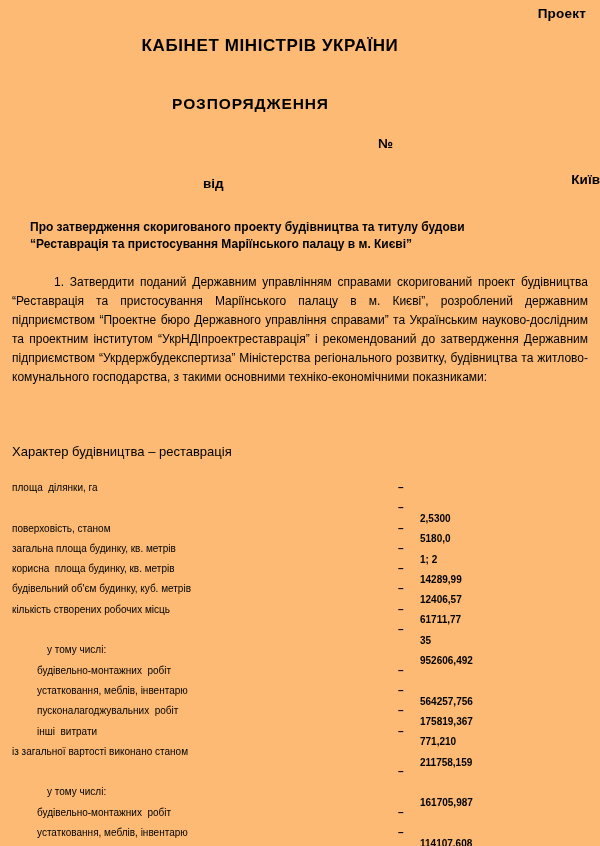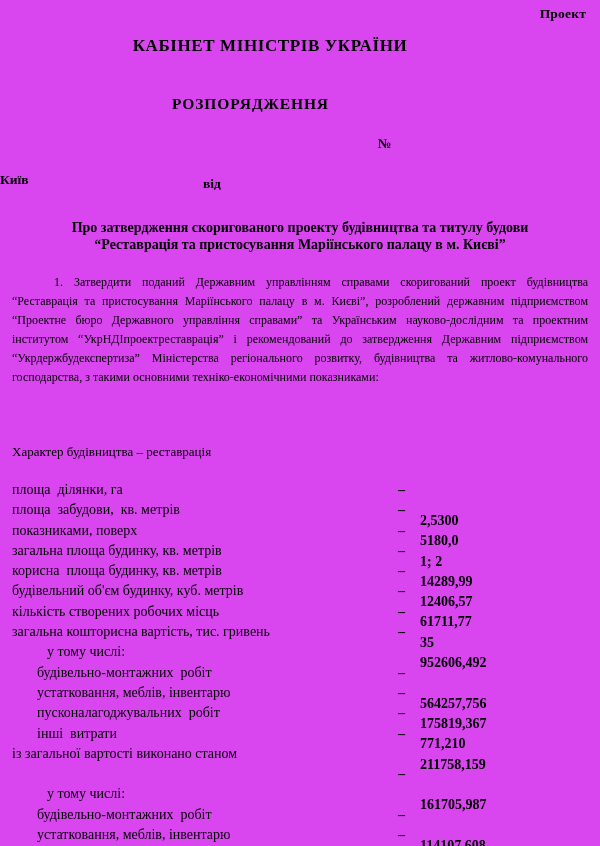--- a/index.html
+++ b/index.html
@@ -5,23 +5,23 @@
 <style>
   html, body {
     margin: 0;
     padding: 0;
     background: #ffffff;
   }
   .page {
     position: relative;
     width: 600px;
     height: 846px;
-    background: #d946ef;
+    background: #fdba74;
     color: #000000;
-    font-family: Liberation Serif, serif;
+    font-family: Liberation Sans, sans-serif;
     overflow: hidden;
     box-sizing: border-box;
   }
 
   
   .stamp-proekt {
     position: absolute;
     top: 6px;
     right: 14px;
     font-weight: bold;
@@ -63,34 +63,33 @@
   }
   .datenum-row .lbl-no {
     position: absolute;
     left: 378px;
   }
   .city {
     position: absolute;
     top: 172px;
     left: 0;
     width: 600px;
-    text-align: left;
+    text-align: right;
     font-weight: bold;
     font-size: 13.5px;
   }
 
   
   .subject {
     position: absolute;
     top: 219px;
     left: 30px;
     width: 540px;
-    text-align: center;
-    font-weight: bold;
-    font-size: 14px;
+    font-weight: bold;
+    font-size: 12px;
     line-height: 17px;
   }
   .subject .l2 { display: block; }
 
   
   .body-par {
     position: absolute;
     top: 273px;
     left: 12px;
     width: 576px;
@@ -109,21 +108,21 @@
     font-size: 13px;
     font-weight: normal;
   }
 
   
   .indicators {
     position: absolute;
     top: 482px;
     left: 12px;
     width: 576px;
-    font-size: 14px;
+    font-size: 10px;
   }
   .ind-row {
     position: relative;
     height: 20.3px;
     white-space: nowrap;
   }
   .ind-label {
     position: absolute;
     left: 0;
     top: 0;
@@ -173,26 +172,25 @@
 
   <div class="char-line">Характер будівництва – реставрація</div>
 
   <div class="indicators">
       <div class="ind-row">
         <span class="ind-label">площа  ділянки, га</span>
         <span class="ind-dash">–</span>
         <span class="ind-value">2,5300</span>
       </div>
       <div class="ind-row">
-        <span class="ind-label">площа  забудови,  кв. метрів</span>
         <span class="ind-dash">–</span>
         <span class="ind-value">5180,0</span>
       </div>
       <div class="ind-row">
-        <span class="ind-label">показниками, поверх</span>
+        <span class="ind-label">поверховість, станом</span>
         <span class="ind-dash">–</span>
         <span class="ind-value">1; 2</span>
       </div>
       <div class="ind-row">
         <span class="ind-label">загальна площа будинку, кв. метрів</span>
         <span class="ind-dash">–</span>
         <span class="ind-value">14289,99</span>
       </div>
       <div class="ind-row">
         <span class="ind-label">корисна  площа будинку, кв. метрів</span>
@@ -203,21 +201,20 @@
         <span class="ind-label">будівельний об'єм будинку, куб. метрів</span>
         <span class="ind-dash">–</span>
         <span class="ind-value">61711,77</span>
       </div>
       <div class="ind-row">
         <span class="ind-label">кількість створених робочих місць</span>
         <span class="ind-dash">–</span>
         <span class="ind-value">35</span>
       </div>
       <div class="ind-row">
-        <span class="ind-label">загальна кошторисна вартість, тис. гривень</span>
         <span class="ind-dash">–</span>
         <span class="ind-value">952606,492</span>
       </div>
       <div class="ind-row no-value">
         <span class="ind-label lvl1">у тому числі:</span>
       </div>
       <div class="ind-row">
         <span class="ind-label lvl2">будівельно-монтажних  робіт</span>
         <span class="ind-dash">–</span>
         <span class="ind-value">564257,756</span>

